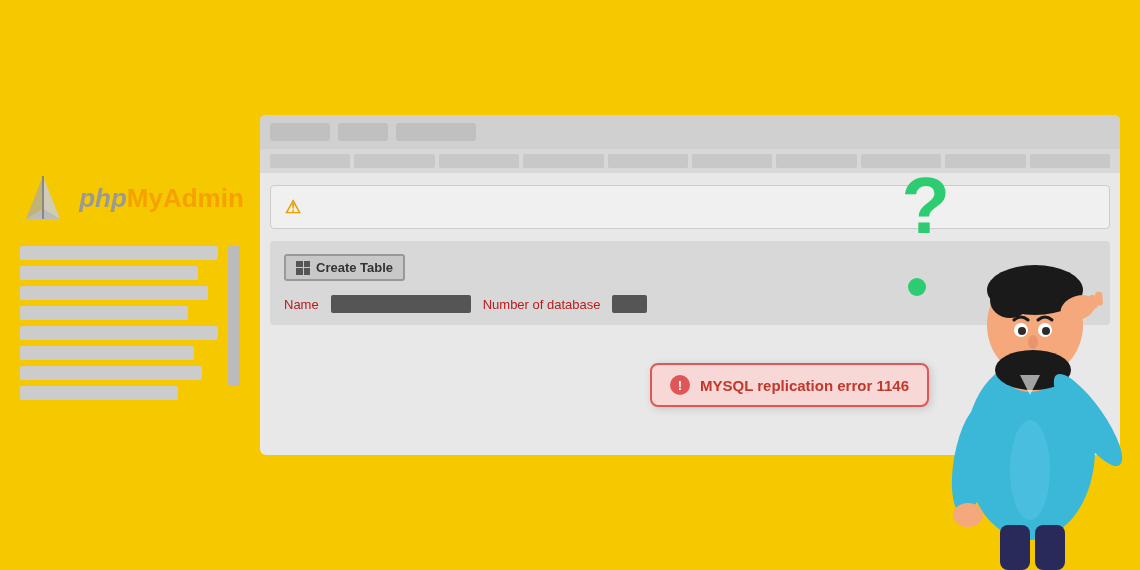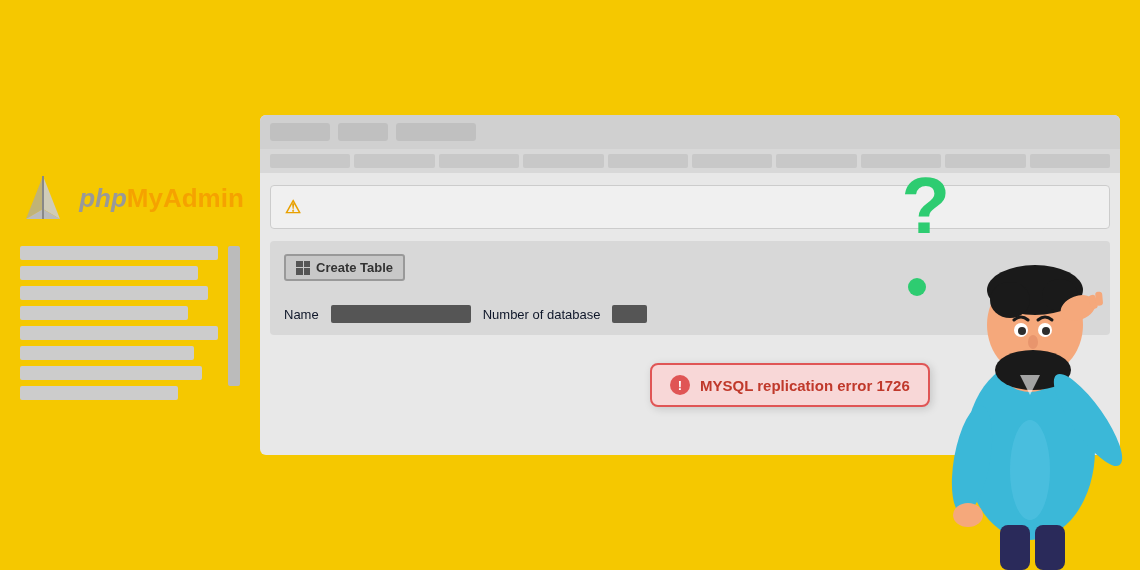--- a/index.html
+++ b/index.html
@@ -160,42 +160,42 @@
       align-items: center;
       gap: 6px;
       background: #c8c8c8;
       border: 2px solid #999;
       border-radius: 3px;
       padding: 4px 10px;
       font-size: 13px;
       font-weight: bold;
       color: #333;
       cursor: pointer;
-      margin-bottom: 24px;
+      margin-bottom: 14px;
     }
 
     .table-icon {
       display: inline-grid;
       grid-template-columns: 1fr 1fr;
       gap: 1px;
       width: 14px;
       height: 14px;
     }
 
     .table-icon-cell {
       background: #555;
     }
 
     
     .form-row {
       display: flex;
       align-items: center;
       gap: 12px;
       font-size: 13px;
-      color: #0f172a;
+      color: #b91c1c;
     }
 
     .form-input {
       background: #555;
       height: 18px;
       width: 140px;
       border-radius: 2px;
     }
 
     .form-input-small {
@@ -352,21 +352,21 @@
       <div class="form-row">
         <span>Name</span>
         <div class="form-input"></div>
         <span>Number of database</span>
         <div class="form-input-small"></div>
       </div>
     </div>
 
     <div class="error-tooltip">
       <div class="error-icon">!</div>
-      <span>MYSQL replication error 1726</span>
+      <span>MYSQL replication error 1146</span>
     </div>
   </div>
 
 </div>
 
 <div class="question-mark">?</div>
 <div class="question-dot"></div>
 
 <div class="character">
   <svg class="character-svg" viewBox="0 0 220 400" xmlns="http://www.w3.org/2000/svg">

